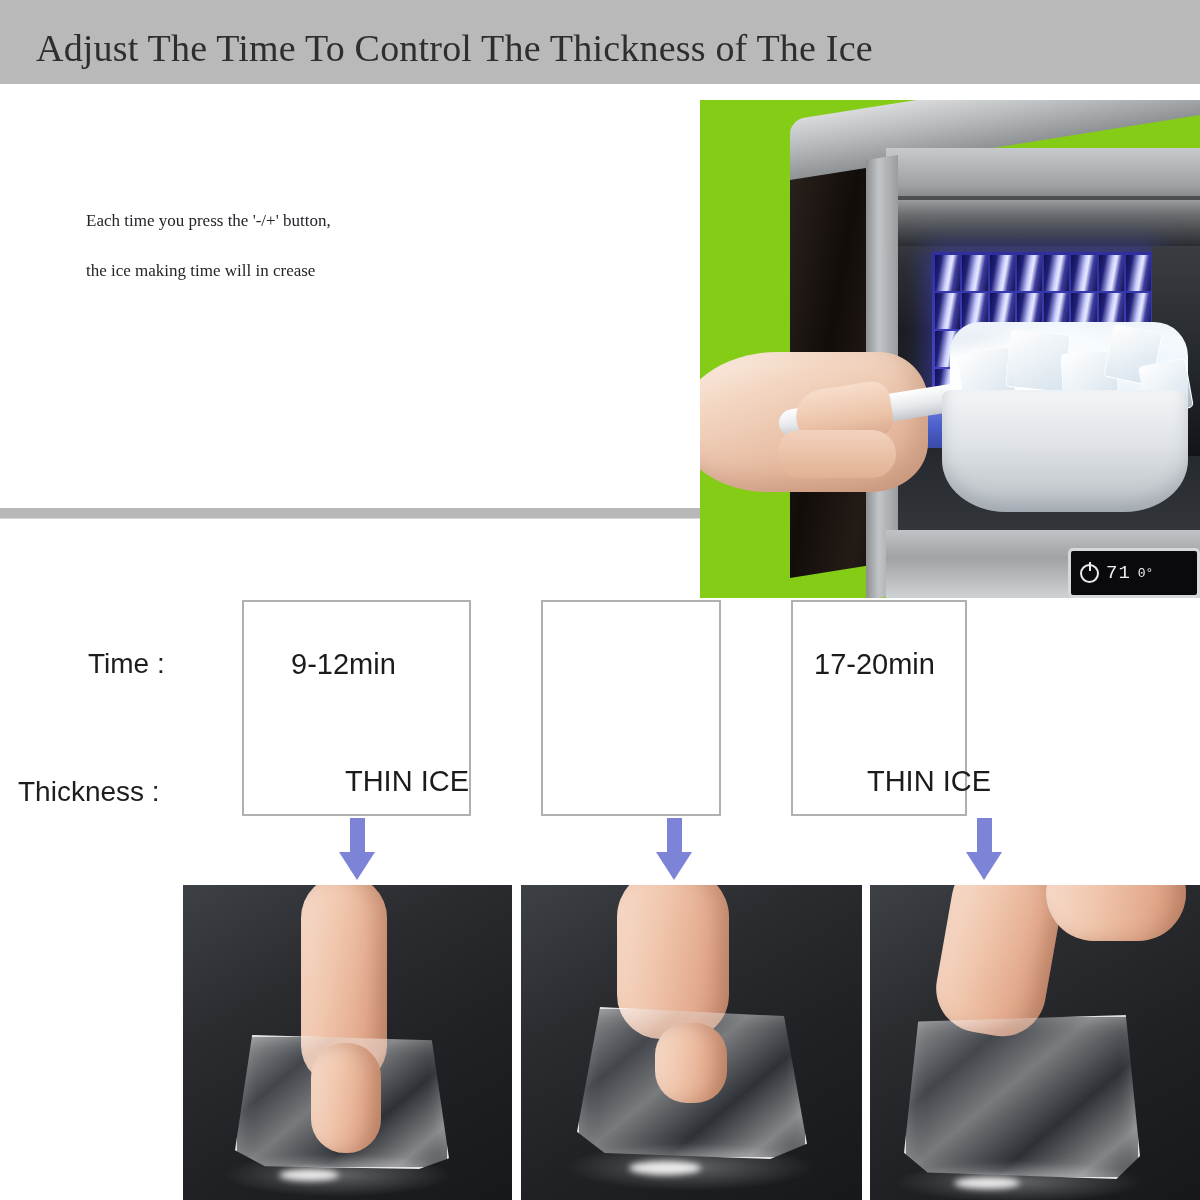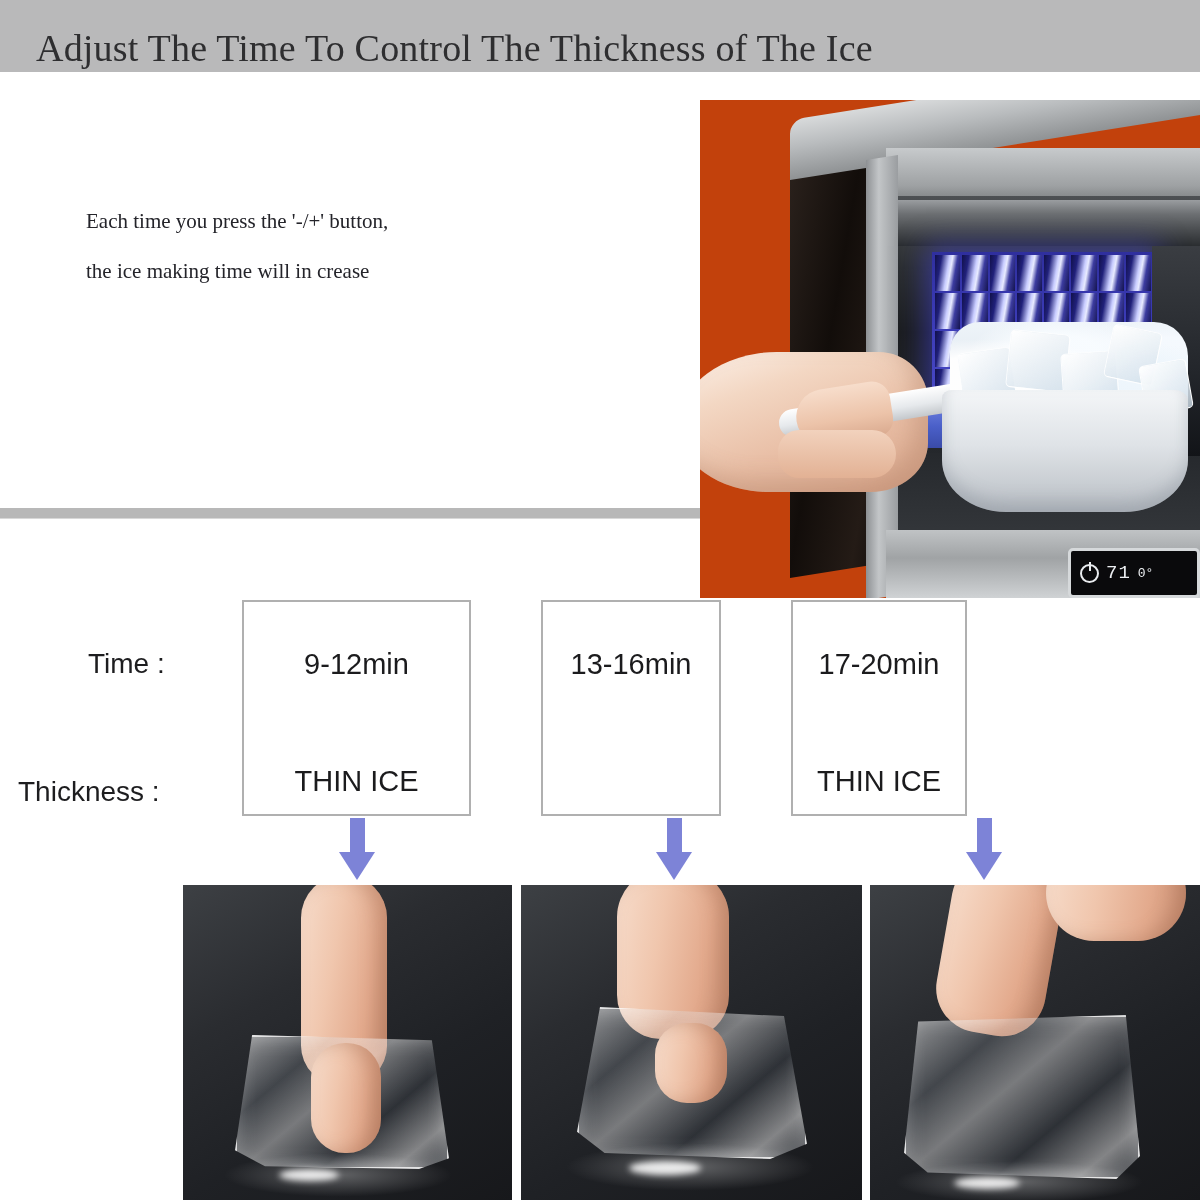--- a/index.html
+++ b/index.html
@@ -12,41 +12,41 @@
     height: 1200px;
     position: relative;
     overflow: hidden;
     font-family: "Liberation Sans", sans-serif;
   }
 
   
   #header-band {
     position: absolute;
     left: 0; top: 0;
-    width: 1200px; height: 72px;
+    width: 1200px; height: 84px;
     background: #b9b9ba;
   }
   #header-title {
     position: absolute;
     left: 36px;
     top: 26px;
     font-family: "Liberation Serif", serif;
     font-size: 38px;
     color: #2e2e30;
     letter-spacing: 0.2px;
     white-space: nowrap;
   }
 
   
   #instruction-block {
     position: absolute;
     left: 86px;
     top: 196px;
     font-family: "Liberation Serif", serif;
-    font-size: 21px;
+    font-size: 17px;
     color: #24242a;
     line-height: 50px;
   }
   #instruction-block div { white-space: nowrap; }
 
   
   #divider-bar {
     position: absolute;
     left: 0;
     top: 508px;
@@ -57,21 +57,21 @@
   }
 
   
   #machine-photo {
     position: absolute;
     left: 700px;
     top: 100px;
     width: 500px;
     height: 498px;
     overflow: hidden;
-    background: #c2410c;
+    background: #84cc16;
   }
   
   .mach-side {
     position: absolute;
     left: 90px; top: 68px;
     width: 105px; height: 410px;
     background: linear-gradient(100deg,#2a211c 0%, #120d0a 40%, #241b16 75%, #0d0908 100%);
     transform: skewY(-9deg);
     transform-origin: left top;
   }
@@ -259,29 +259,30 @@
   .option-box {
     position: absolute;
     border: 2px solid #b0b0b0;
     background: #ffffff;
     box-sizing: border-box;
   }
   .option-time {
     position: absolute;
     left: 0; right: 0;
     top: 46px;
-    text-align: center;
+    text-align: left;
     font-size: 29px;
     color: #1b1b1d;
+    padding-left: 47px;
   }
   .option-thickness {
     position: absolute;
     left: 0; right: 0;
     bottom: 16px;
-    text-align: center;
+    text-align: right;
     font-size: 29px;
     color: #1b1b1d;
   }
   #option-box-1 { left: 242px; top: 600px; width: 229px; height: 216px; }
   #option-box-2 { left: 541px; top: 600px; width: 180px; height: 216px; }
   #option-box-3 { left: 791px; top: 600px; width: 176px; height: 216px; }
   #option-box-2 .option-time, #option-box-2 .option-thickness,
   #option-box-3 .option-time, #option-box-3 .option-thickness {
     left: -26px; right: -26px;
   }
@@ -429,21 +430,20 @@
 </div>
 
 <div id="label-time" class="row-label">Time  :</div>
 <div id="label-thickness" class="row-label">Thickness :</div>
 
 <div id="option-box-1" class="option-box">
   <div class="option-time">9-12min</div>
   <div class="option-thickness">THIN  ICE</div>
 </div>
 <div id="option-box-2" class="option-box">
-  <div class="option-time">13-16min</div>
 </div>
 <div id="option-box-3" class="option-box">
   <div class="option-time">17-20min</div>
   <div class="option-thickness">THIN ICE</div>
 </div>
 
 <div id="arrow-1" class="down-arrow">
   <div class="shaft"></div>
   <div class="head"></div>
 </div>

